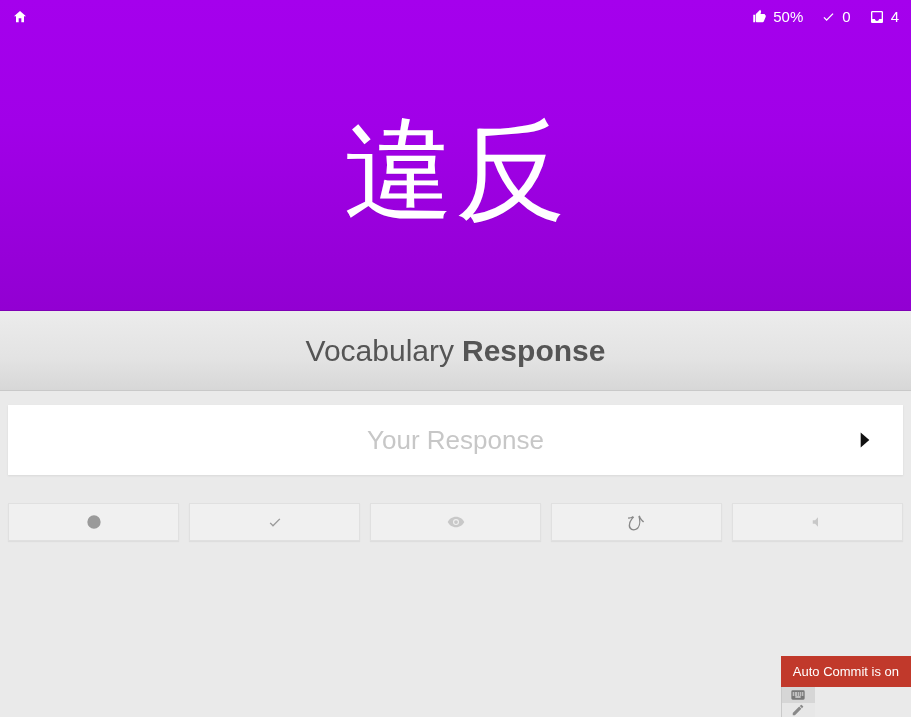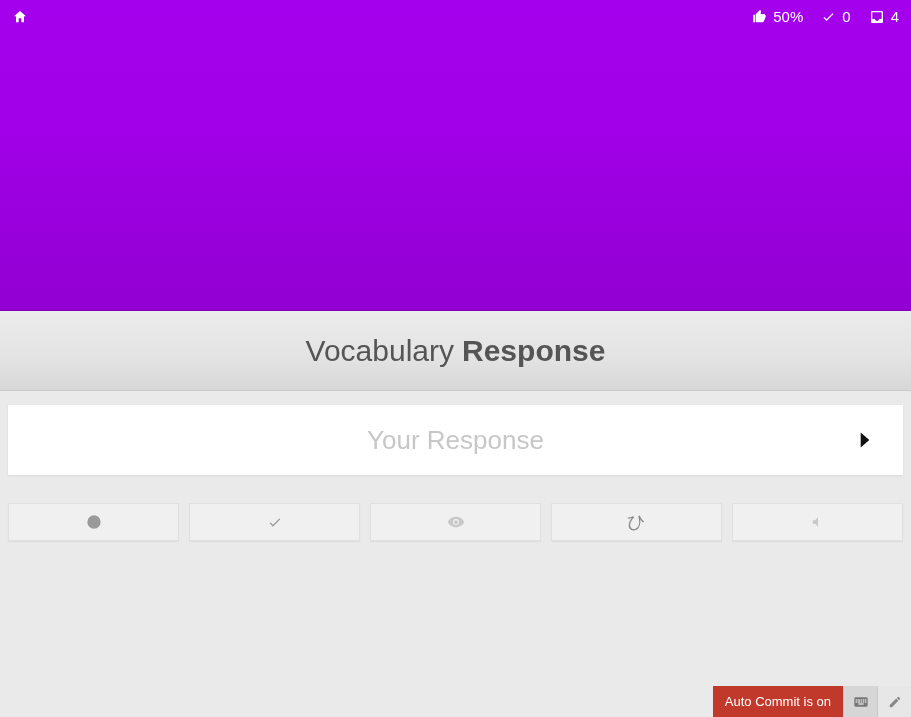--- a/index.html
+++ b/index.html
@@ -104,20 +104,21 @@
     cursor: pointer;
   }
   .opt-btn.disabled { color: #c8c8c8; }
   .hira { font-size: 18px; color:#888; }
   .bottom-bar {
     position: absolute;
     right: 0;
     bottom: 0;
     display: flex;
     align-items: stretch;
+    flex-direction: column;
   }
   .auto-commit {
     background: #c1392b;
     color: #fff;
     font-size: 13px;
     padding: 8px 12px;
     display: flex;
     align-items: center;
   }
   .bb-btn {
@@ -162,20 +163,21 @@
     </span>
     <span class="stat">
       <span class="ic">
         <svg viewBox="0 0 24 24" width="16" height="16" fill="#fff">
             <path d="M19 3H5C3.9 3 3 3.9 3 5v14c0 1.1.9 2 2 2h14c1.1 0 2-.9 2-2V5c0-1.1-.9-2-2-2zm0 12h-4c0 1.66-1.34 3-3 3s-3-1.34-3-3H5V5h14v10z"></path>
           </svg>
       </span>
       <span>4</span>
     </span>
   </div>
+  <div class="word">違反</div>
 </div>
 
 <div class="prompt-bar">
   <span class="light">Vocabulary</span>
   <span class="bold">Response</span>
 </div>
 
 <div class="answer-wrap">
   <div class="answer-row">
     <input class="answer-input" type="text" placeholder="Your Response" style="">

